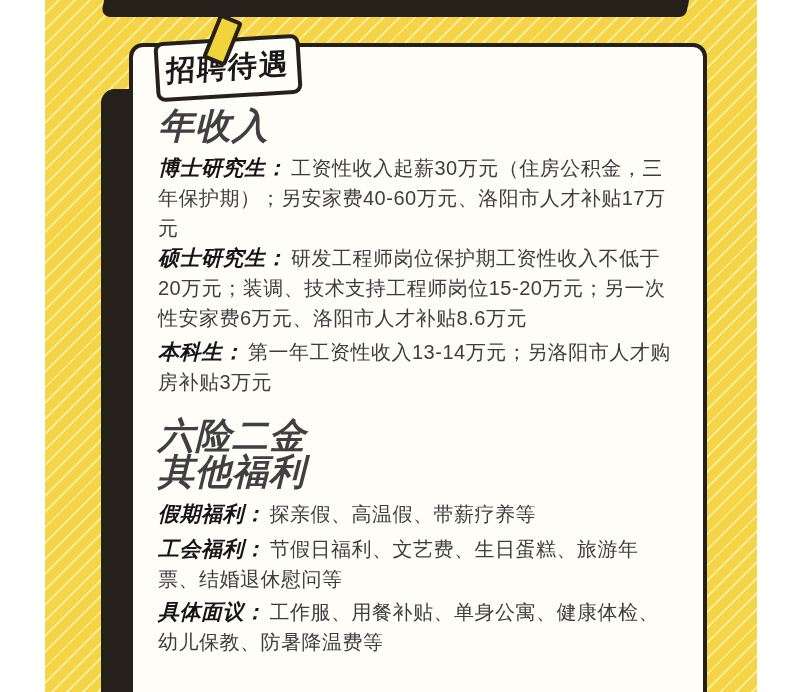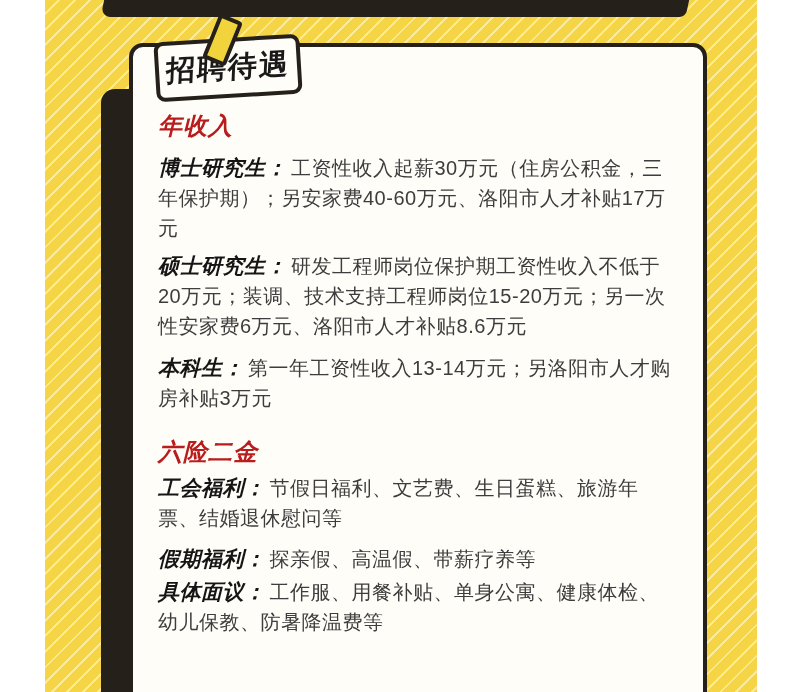--- a/index.html
+++ b/index.html
@@ -45,47 +45,47 @@
     box-shadow: -28px 46px 0 0 #26201a;
     box-sizing: content-box;
   }
   .content {
     position: absolute;
     left: 0; top: 0; right: 0;
     padding: 63px 25px 0 25px;
   }
   .sec-h {
     margin: 0;
-    font-size: 24px;
+    font-size: 36px;
     line-height: 32px;
     font-weight: 800;
     font-style: italic;
     letter-spacing: 1px;
-    color: #b91c1c;
+    color: #404040;
   }
   .sec-h.h1 { margin-top: 23px; }
   .sec-h.h2 { margin-top: 4px; }
   .item {
     margin: 0;
     font-size: 20px;
     line-height: 30px;
     color: #3d3d3d;
     letter-spacing: 0.5px;
     overflow-wrap: break-word;
   }
   .item .lbl {
     font-size: 21px;
     font-weight: 800;
     font-style: italic;
     color: #151515;
     margin-right: 4px;
   }
   .mt11 { margin-top: 11px; }
-  .mt8  { margin-top: 8px; }
-  .mt0  { margin-top: 12px; }
+  .mt8  { }
+  .mt0  { margin-top: 4px; }
   .mt5  { margin-top: 5px; }
   .mt3  { margin-top: 3px; }
   
   .badge {
     position: absolute;
     left: 155px; top: 38px;
     width: 138px; height: 52px;
     background: #fffdf7;
     border: 4px solid #26201a;
     border-radius: 9px;
@@ -127,24 +127,25 @@
 
       <p class="item mt11"><span class="lbl">博士研究生：</span><span class="txt">工资性收入起薪30万元（住房公积金，三年保护期）；另安家费40-60万元、洛阳市人才补贴17万元</span></p>
 
       <p class="item mt8"><span class="lbl">硕士研究生：</span><span class="txt">研发工程师岗位保护期工资性收入不低于20万元；装调、技术支持工程师岗位15-20万元；另一次性安家费6万元、洛阳市人才补贴8.6万元</span></p>
 
       <p class="item mt0"><span class="lbl">本科生：</span><span class="txt">第一年工资性收入13-14万元；另洛阳市人才购房补贴3万元</span></p>
 
       <h2 class="sec-h h1">六险二金</h2>
 
 
+      <h2 class="sec-h h2">其他福利</h2>
+
+      <p class="item mt11"><span class="lbl">假期福利：</span><span class="txt">探亲假、高温假、带薪疗养等</span></p>
 
       <p class="item mt5"><span class="lbl">工会福利：</span><span class="txt">节假日福利、文艺费、生日蛋糕、旅游年票、结婚退休慰问等</span></p>
-
-      <p class="item mt11"><span class="lbl">假期福利：</span><span class="txt">探亲假、高温假、带薪疗养等</span></p>
 
       <p class="item mt3"><span class="lbl">具体面议：</span><span class="txt">工作服、用餐补贴、单身公寓、健康体检、幼儿保教、防暑降温费等</span></p>
 
     </div>
   </div>
 
   <div class="badge">
     <span class="badge-text">招聘待遇</span>
   </div>
   <div class="tape"></div>

